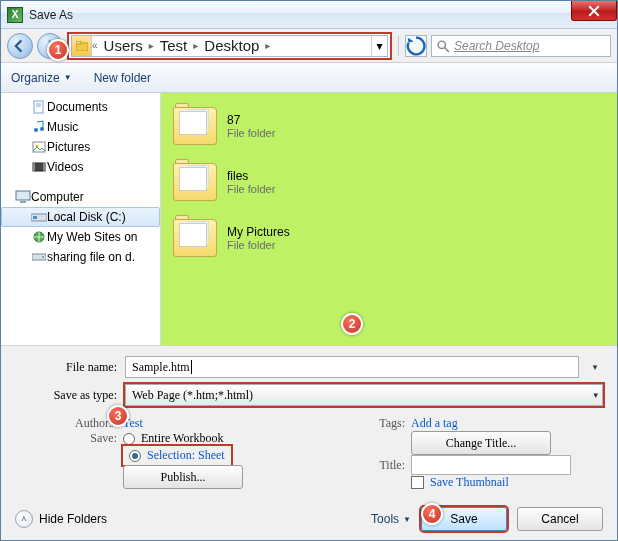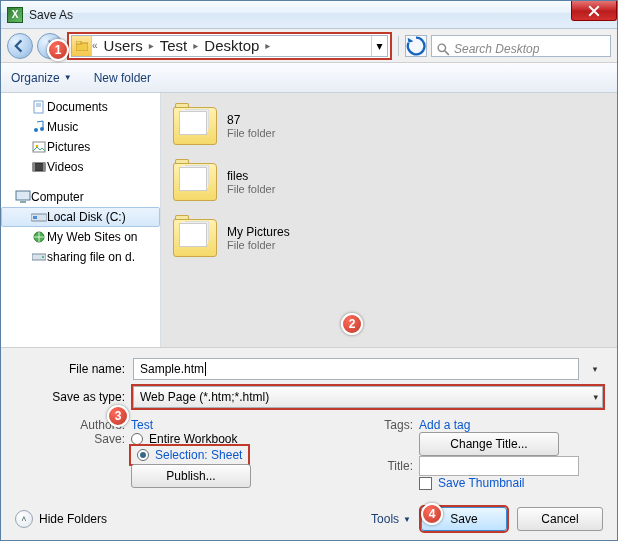--- a/index.html
+++ b/index.html
@@ -89,23 +89,23 @@
   .divider-v { width:1px; height:20px; background:#c0c8d0; margin:0 2px;}
   .refresh-btn {
     width: 22px; height: 22px;
     border: 1px solid #a8b8c8; background: #f4f8fc;
     display: flex; align-items: center; justify-content: center;
     color: #1565c0;
   }
   .searchbox {
     width: 180px; height: 22px;
     border: 1px solid #a8b8c8; background: #fff;
-    display: flex; align-items: flex-end;
+    display: flex; align-items: center;
     padding: 0 4px;
-    color: #888; font-style: italic;
+    color: #888; font-style: italic; text-decoration: underline;
   }
   .searchbox svg { width:14px; height:14px; margin-right:4px; flex-shrink:0;}
   .searchbox span { flex:1; overflow:hidden; white-space:nowrap; }
   
   .toolbar {
     height: 30px;
     background: linear-gradient(to bottom,#fafcff,#e8eef6);
     border-bottom: 1px solid #c8d0d8;
     display: flex; align-items: center;
     padding: 0 10px; gap: 22px;
@@ -130,21 +130,21 @@
   }
   .side-item.sel {
     background: linear-gradient(to bottom,#eaf3fd,#d6e8fa);
     border: 1px solid #a8c8e8; border-radius: 2px;
     padding-left: 29px;
   }
   .side-group { padding-left: 14px; font-weight: normal; }
   .side-spacer { height: 10px; }
   .side-icon { width:16px; height:16px; flex-shrink:0; display:flex; align-items:center; justify-content:center; }
   .filearea {
-    flex: 1; padding: 10px 12px; overflow: auto; background:#e5e5e5;
+    flex: 1; padding: 10px 12px; overflow: auto; background:#bef264;
   }
   .file-item {
     display: flex; align-items: center; gap: 10px;
     padding: 4px 0; margin-bottom: 10px;
   }
   .folder-thumb {
     width: 44px; height: 38px; position: relative;
   }
   .folder-back {
     position:absolute; inset:0;
@@ -159,22 +159,22 @@
   .folder-inner {
     position:absolute; top:4px; left:6px; width:28px; height:24px;
     background:#fff; border:1px solid #ccc;
     box-shadow: 2px -2px 0 -1px #eee, 4px -4px 0 -2px #ddd;
   }
   .file-meta .fname { font-size:12px; }
   .file-meta .ftype { font-size:11px; color:#6b6b6b; }
   
   .lower {
     background: #f0f0f0;
-    padding: 10px 14px 8px 14px;
-    display: flex; flex-direction: column; gap: 6px;
+    padding: 10px 14px 8px 6px;
+    display: flex; flex-direction: column; gap: 6px; font-family: Liberation Serif, serif;
   }
   .form-row { display:flex; align-items:center; gap:8px; }
   .form-label { width: 110px; text-align: right; font-size:12px; }
   .text-input {
     flex:1; height:22px; border:1px solid #a8b0b8; background:#fff;
     padding: 0 6px; font-size:12px; display:flex; align-items:center;
     position:relative;
   }
   .text-input .caret { display:inline-block; width:1px; height:14px; background:#000; margin-left:1px;}
   .combo {

